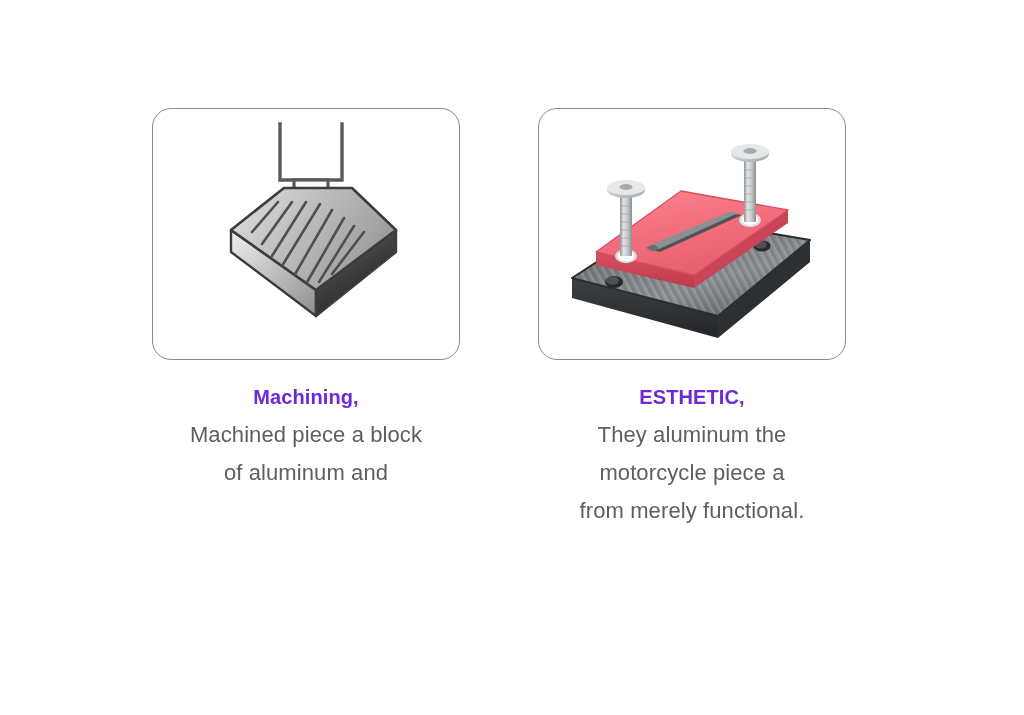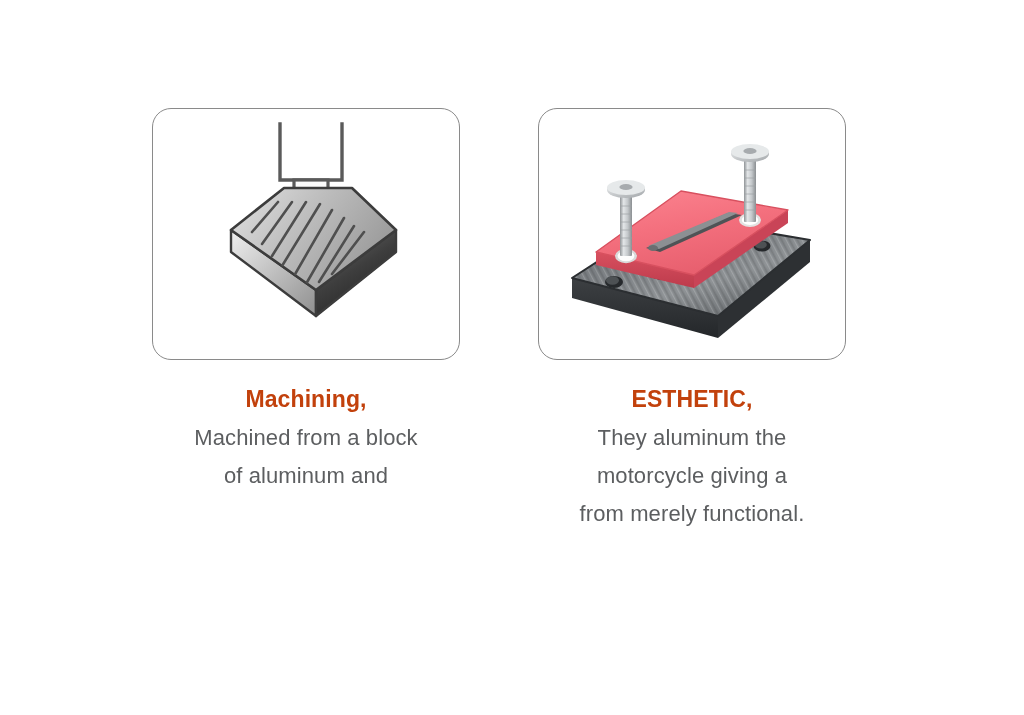--- a/index.html
+++ b/index.html
@@ -50,23 +50,23 @@
 
   .icon-frame svg { display: block; }
 
   .card-text {
     margin-top: 26px;
     width: 330px;
     text-align: center;
   }
 
   .card-heading {
-    font-size: 23px;
+    font-size: 20px;
     font-weight: bold;
-    color: #c2410c;
+    color: #6d28d9;
     letter-spacing: 0.1px;
     line-height: 1.18;
     margin: 0 0 6px 0;
   }
 
   .card-body {
     font-size: 22px;
     font-weight: normal;
     color: #5c5e60;
     line-height: 1.73;
@@ -138,21 +138,21 @@
             <line x1="163" y1="172" x2="198" y2="116"></line>
             <line x1="176" y1="164" x2="208" y2="122"></line>
           </g>
         </g>
       </svg>
     </div>
 
     <div class="card-text">
       <p class="card-heading">Machining,</p>
       <p class="card-body">
-        <span class="tline">Machined from a block</span>
+        <span class="tline">Machined piece a block</span>
         <span class="tline">of aluminum and</span>
       </p>
     </div>
   </div>
 
   <div class="feature-card card-2">
 
     <div class="icon-frame">
       <svg width="300" height="248" viewBox="0 0 300 248">
         <defs>
@@ -267,19 +267,19 @@
           <ellipse cx="208" cy="41.5" rx="19" ry="7.6" fill="#e6e9ea"></ellipse>
           <ellipse cx="208" cy="41" rx="6.6" ry="3" fill="#a7abae"></ellipse>
         </g>
       </svg>
     </div>
 
     <div class="card-text">
       <p class="card-heading">ESTHETIC,</p>
       <p class="card-body">
         <span class="tline">They aluminum the</span>
-        <span class="tline">motorcycle giving a</span>
+        <span class="tline">motorcycle piece a</span>
         <span class="tline">from merely functional.</span>
       </p>
     </div>
   </div>
 
 </div>
 
 </body></html>

